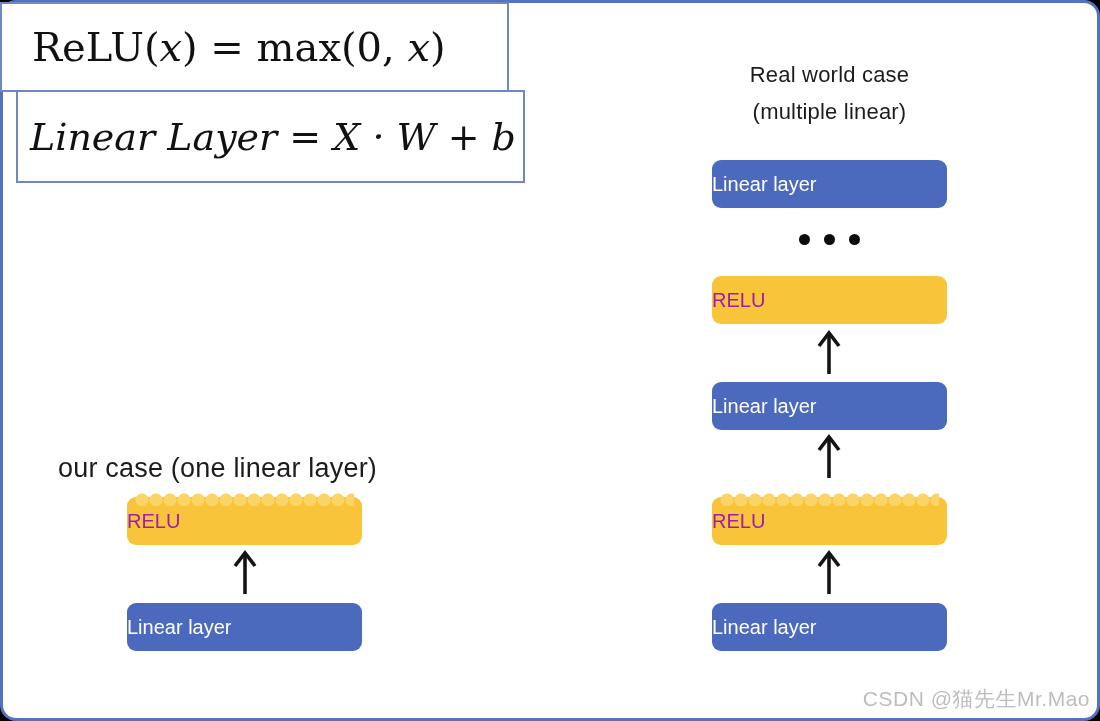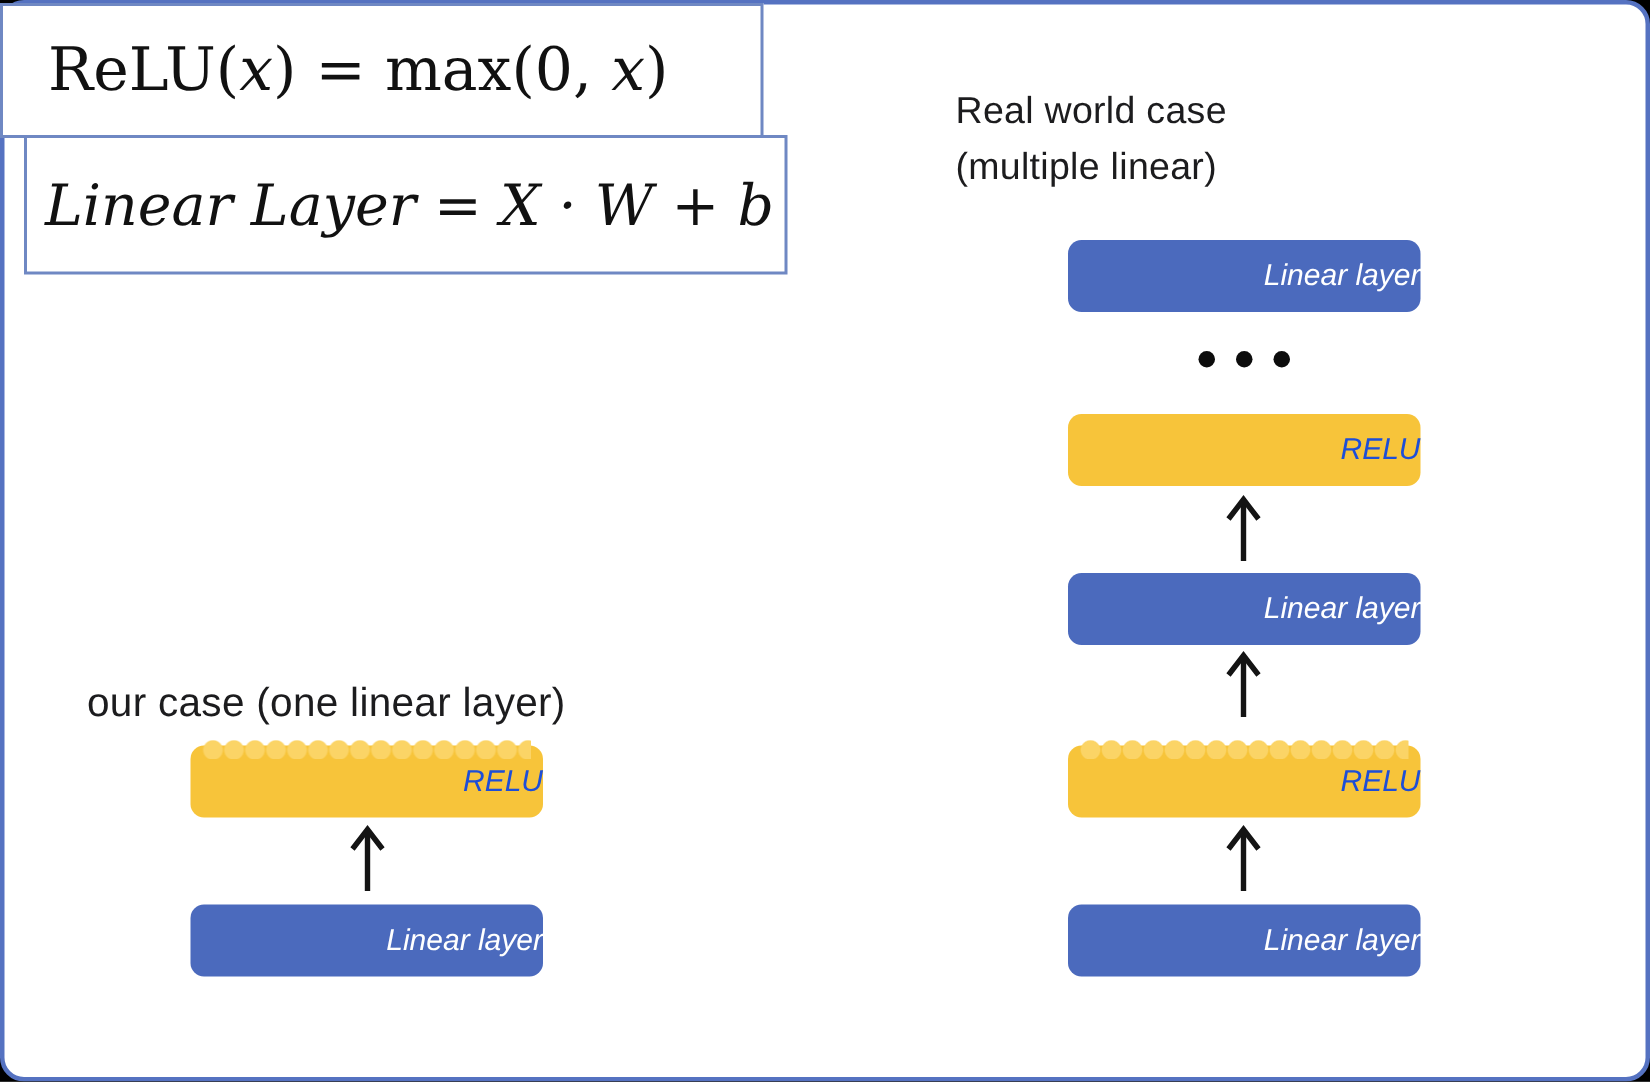--- a/index.html
+++ b/index.html
@@ -42,22 +42,22 @@
   }
   .formula-box.first  { top: -1px; height: 90px; padding-left: 30px; }
   .formula-box.second { top: 87px; height: 93px; padding-left: 12px; font-style: italic; font-size: 38px; margin-left: 16px; }
   .formula-box .it { font-style: italic; }
   
   .right-title {
     position: absolute;
     left: 634px;
     top: 53px;
     width: 385px;
-    text-align: left;
-    font-size: 25px;
+    text-align: center;
+    font-size: 22px;
     line-height: 37px;
     color: #1c1c1e;
     letter-spacing: 0.2px;
   }
   .left-title {
     position: absolute;
     left: 55px;
     top: 450px;
     font-size: 27px;
     color: #1c1c1e;
@@ -65,26 +65,25 @@
     letter-spacing: 0.2px;
   }
   
   .box {
     position: absolute;
     width: 235px;
     height: 48px;
     border-radius: 9px;
     display: flex;
     align-items: center;
-    justify-content: flex-end;
+    justify-content: flex-start;
     font-size: 20px;
-    font-style: italic;
   }
   .box.blue   { background: #4b6abd; color: #ffffff; }
-  .box.yellow { background: #f7c43a; color: #1d4ed8; }
+  .box.yellow { background: #f7c43a; color: #a21caf; }
   
   .box.fuzzy::before {
     content: "";
     position: absolute;
     left: 8px;
     right: 8px;
     top: -5px;
     height: 14px;
     background-image: radial-gradient(circle at 7px 8px, #fbd express466 6px, rgba(251,214,104,0) 7px);
     background-image: radial-gradient(circle at 7px 8px, #fbd466 6px, rgba(251,214,104,0) 7px);
@@ -188,15 +187,16 @@
 
     <svg class="arrow" style="left:224px; top:546px" viewBox="0 0 36 47">
       <line x1="18" y1="45" x2="18" y2="7" stroke="#141414" stroke-width="3.6"></line>
       <polyline points="8,17 18,4 28,17" fill="none" stroke="#141414" stroke-width="3.6"></polyline>
     </svg>
 
     <div class="box blue col-left" style="top:600px">
       <span>Linear layer</span>
     </div>
 
+    <div class="watermark">CSDN @猫先生Mr.Mao</div>
 
   </div>
 </div>
 
 </body></html>

